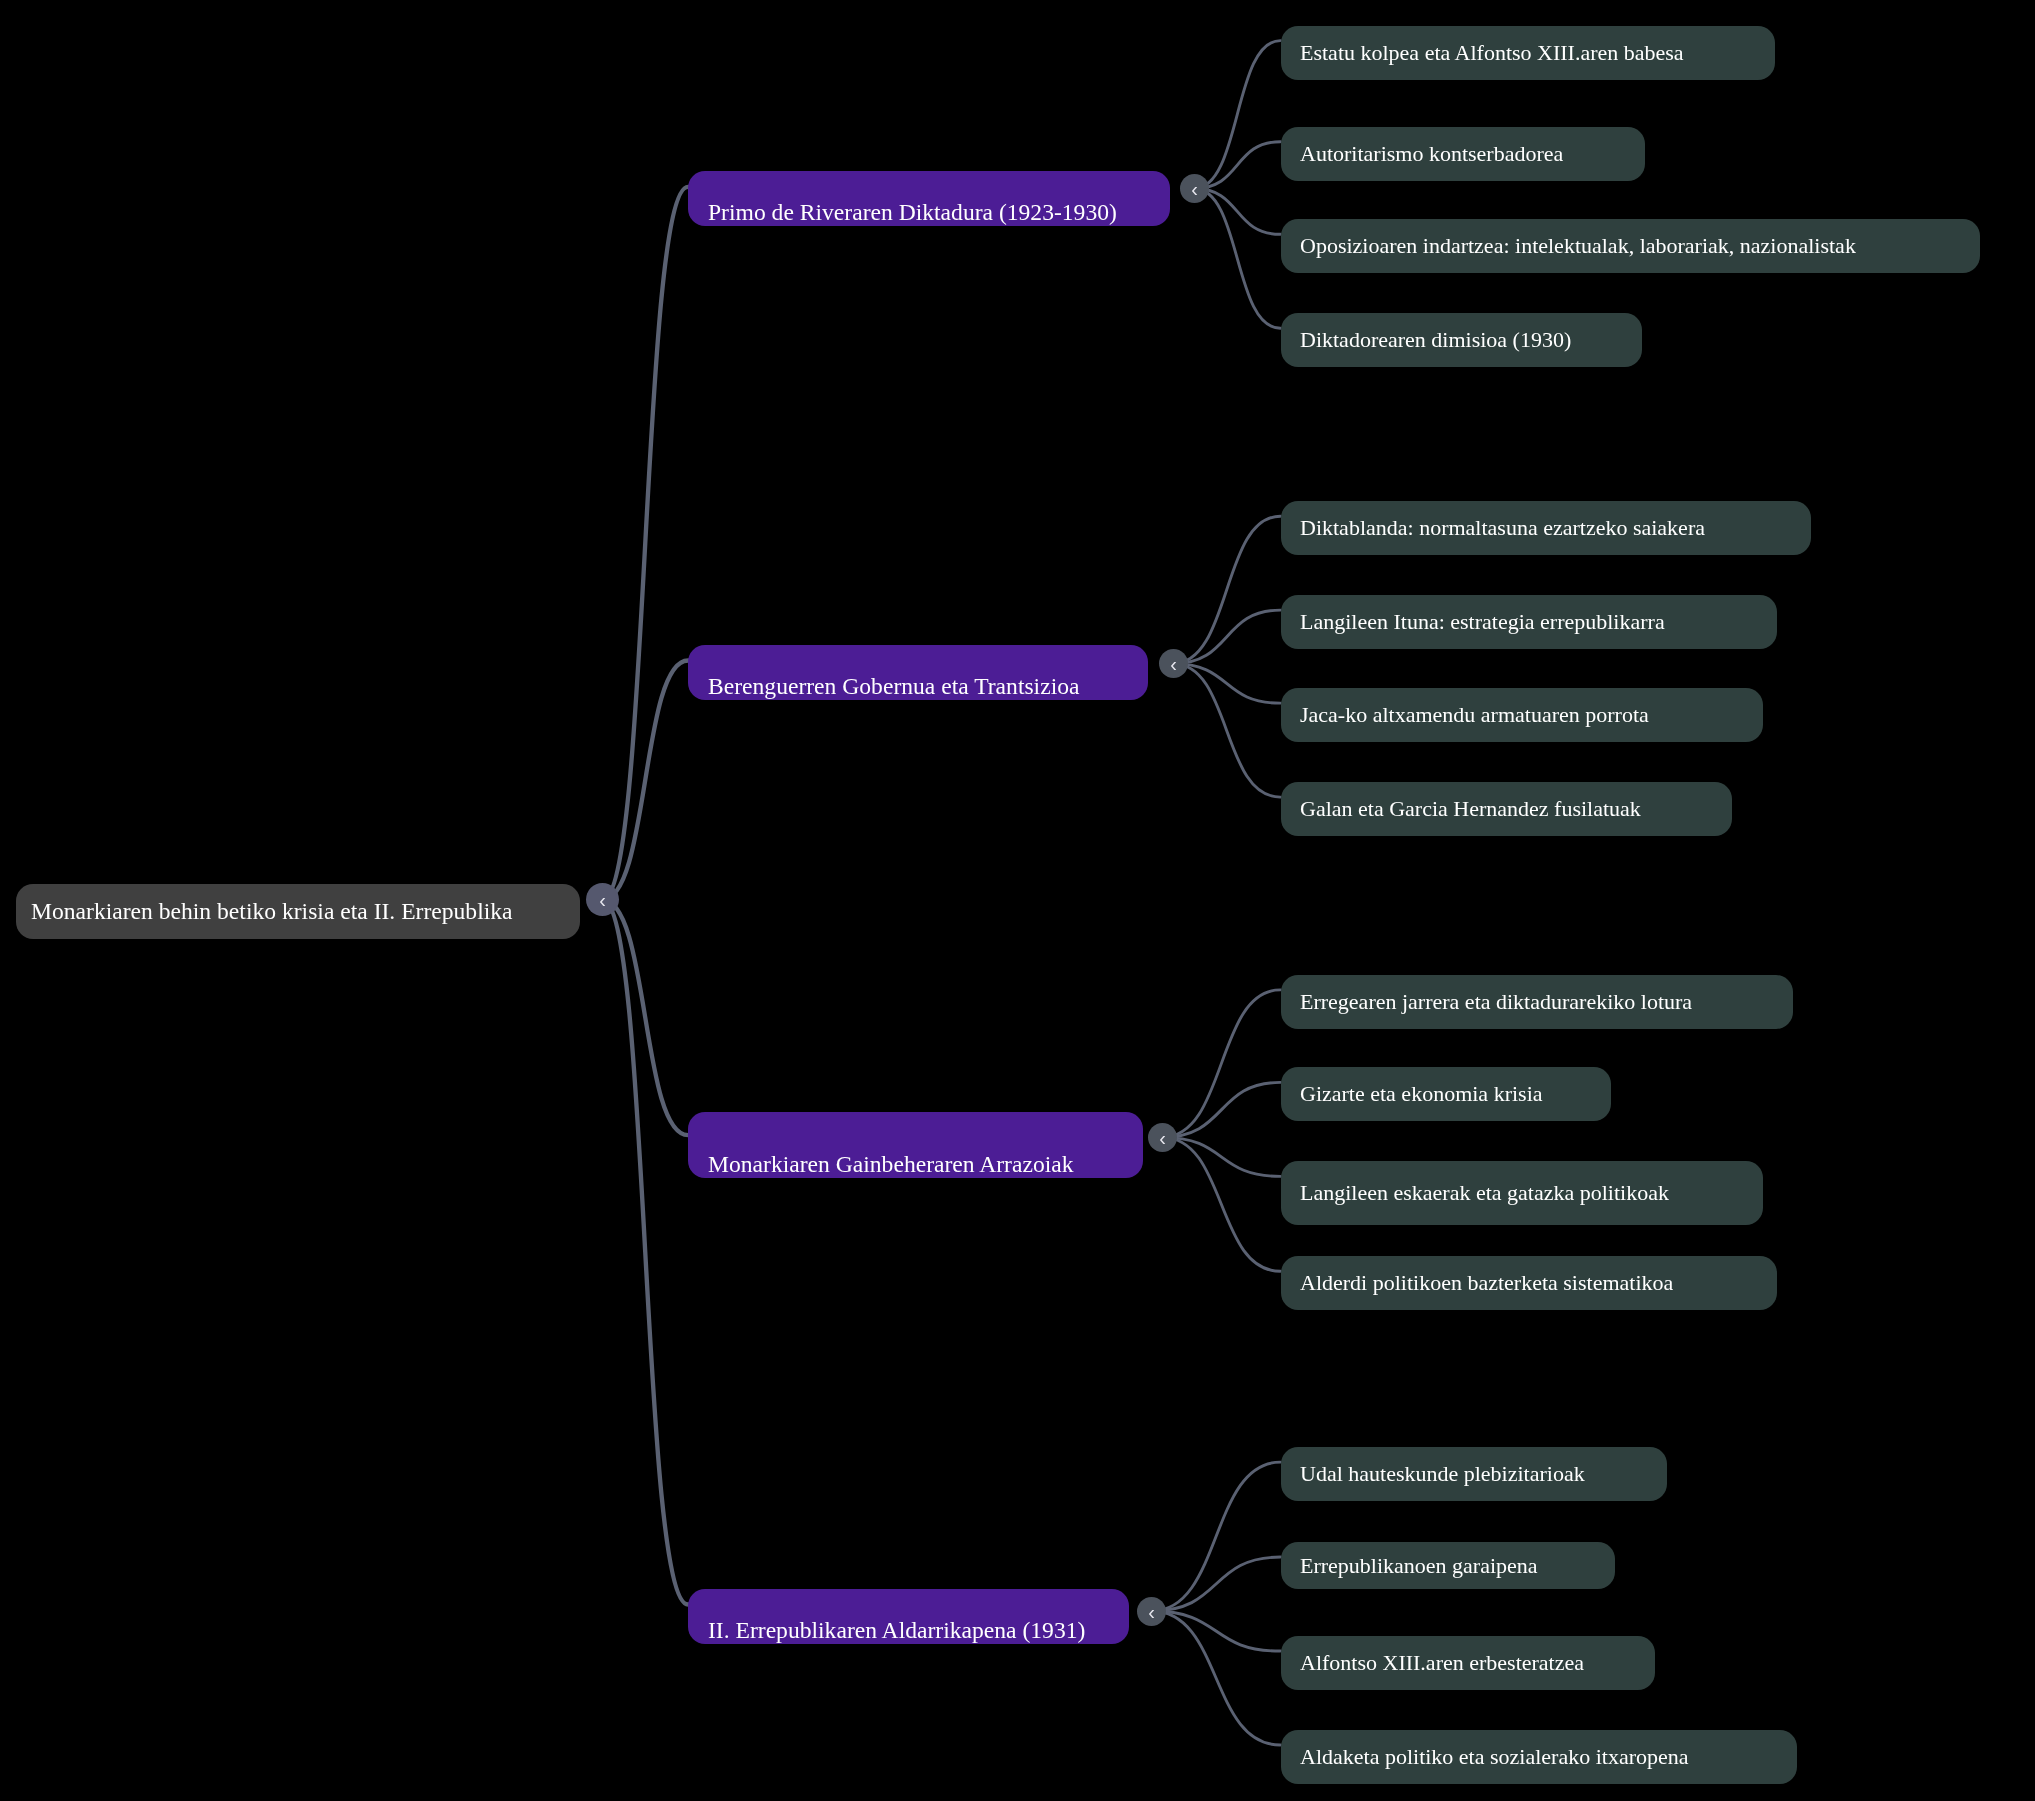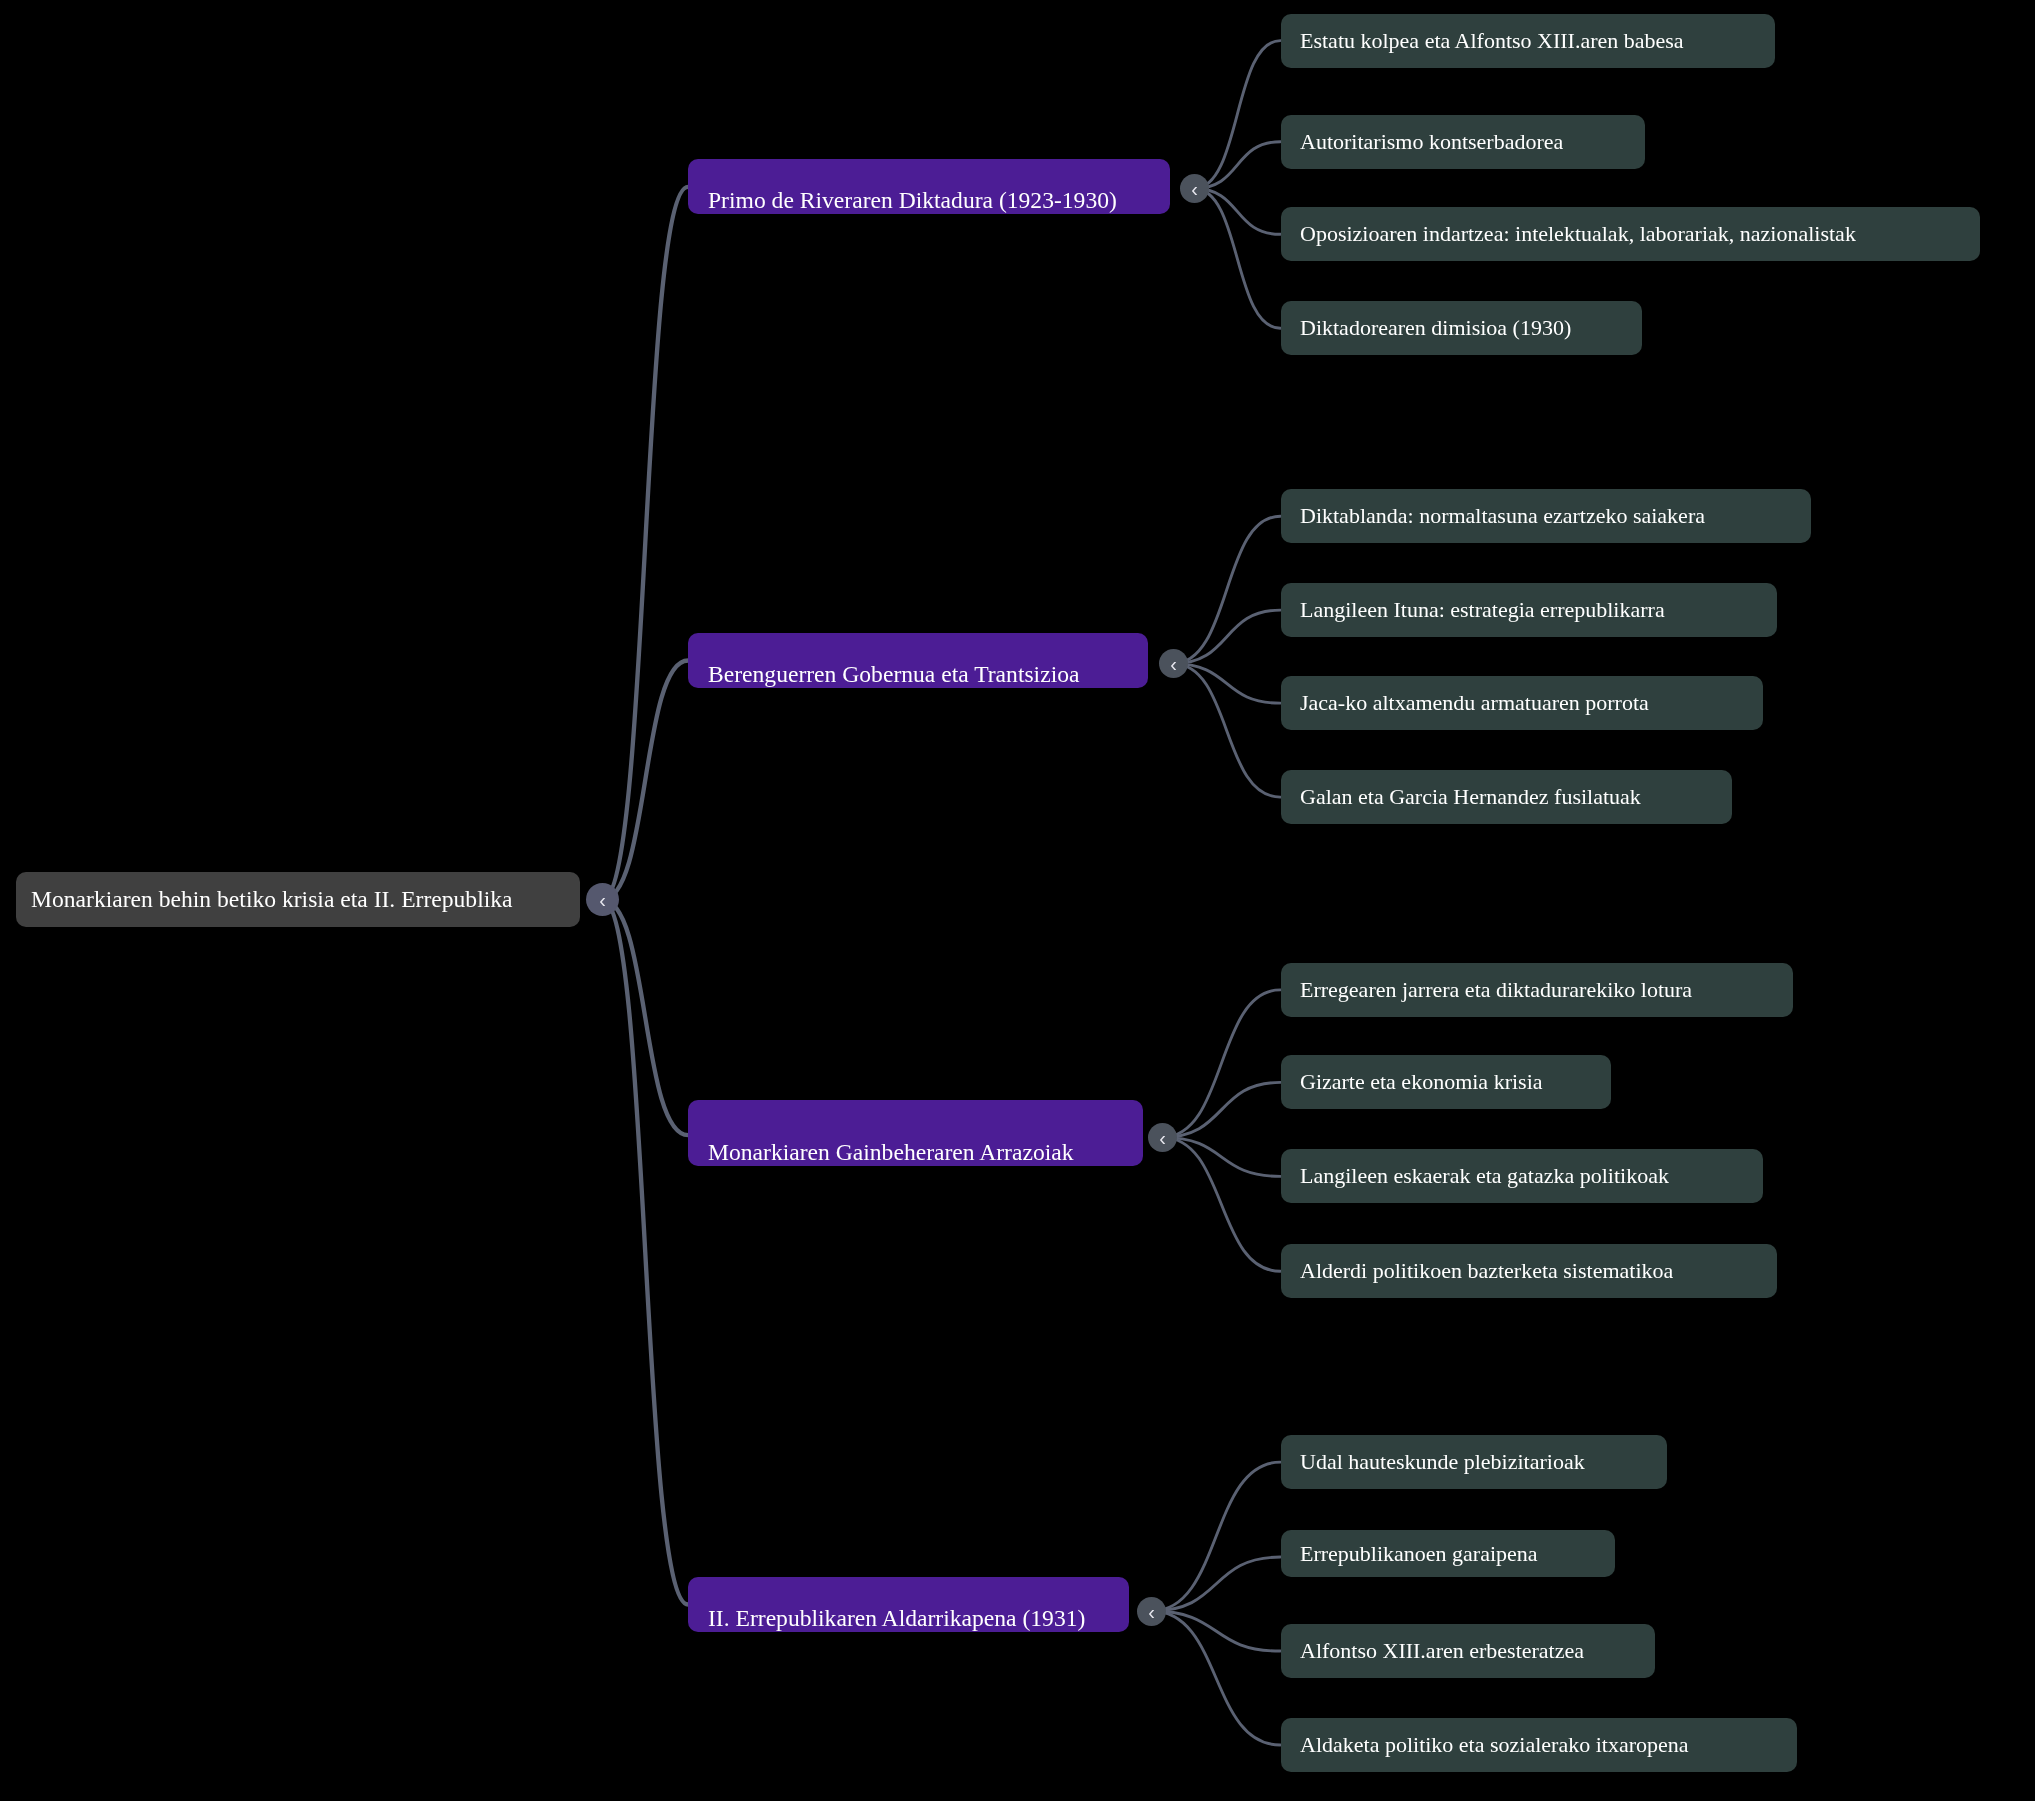--- a/index.html
+++ b/index.html
@@ -21,23 +21,24 @@
     top: 0;
     width: 2035px;
     height: 1801px;
     pointer-events: none;
   }
   .node {
     position: absolute;
     display: flex;
     align-items: center;
     box-sizing: border-box;
-    border-radius: 10px;
+    border-radius: 17px;
     color: #ffffff;
     white-space: nowrap;
+    margin-top: 12px;
   }
   .node-label {
     display: block;
     width: 100%;
     white-space: nowrap;
     overflow: hidden;
   }
   .node-root {
     background: #404040;
     font-size: 23.6px;
@@ -138,21 +139,21 @@
     <div class="node node-branch" style="left: 688px; top: 1100px; width: 455px; height: 66px;">
       <span class="node-label">Monarkiaren Gainbeheraren Arrazoiak</span>
     </div>
     <div class="toggle toggle-branch" style="left: 1148px; top: 1123px; width: 29px; height: 29px;">‹</div>
     <div class="node node-leaf" style="left: 1281px; top: 963px; width: 512px; height: 54px;">
       <span class="node-label">Erregearen jarrera eta diktadurarekiko lotura</span>
     </div>
     <div class="node node-leaf" style="left: 1281px; top: 1055px; width: 330px; height: 54px;">
       <span class="node-label">Gizarte eta ekonomia krisia</span>
     </div>
-    <div class="node node-leaf" style="left: 1281px; top: 1149px; width: 482px; height: 54px;">
+    <div class="node node-leaf" style="left: 1281px; top: 1149px; width: 482px; height: 64px;">
       <span class="node-label">Langileen eskaerak eta gatazka politikoak</span>
     </div>
     <div class="node node-leaf" style="left: 1281px; top: 1244px; width: 496px; height: 54px;">
       <span class="node-label">Alderdi politikoen bazterketa sistematikoa</span>
     </div>
     <div class="node node-branch" style="left: 688px; top: 1577px; width: 441px; height: 55px;">
       <span class="node-label">II. Errepublikaren Aldarrikapena (1931)</span>
     </div>
     <div class="toggle toggle-branch" style="left: 1137px; top: 1597px; width: 29px; height: 29px;">‹</div>
     <div class="node node-leaf" style="left: 1281px; top: 1435px; width: 386px; height: 54px;">

